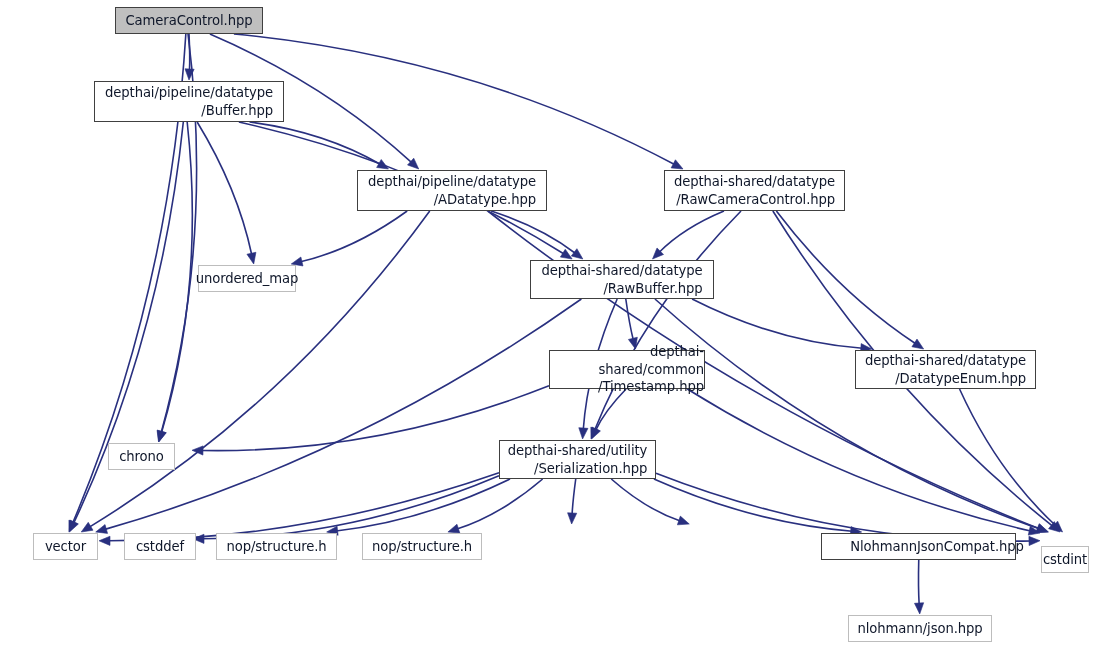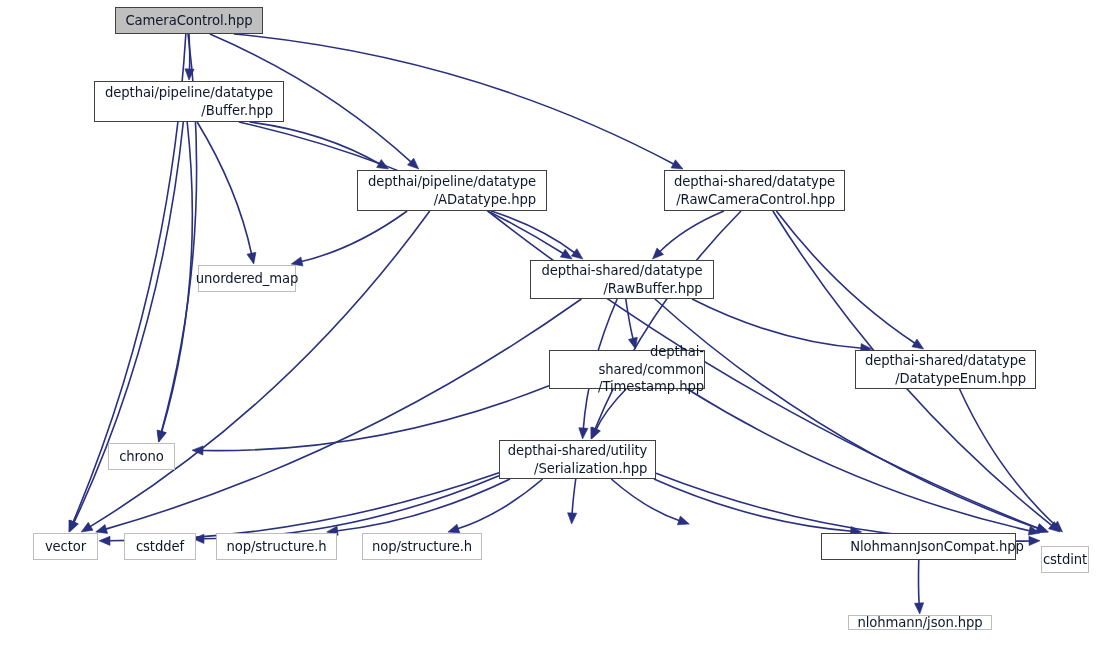--- a/index.html
+++ b/index.html
@@ -150,14 +150,14 @@
 /DatatypeEnum.hpp</div>
     <div class="node extern" style="left: 108px; top: 443px; width: 67px; height: 27px;">chrono</div>
     <div class="node doc" style="left: 499px; top: 440px; width: 157px; height: 39px;">depthai-shared/utility
 /Serialization.hpp</div>
     <div class="node extern" style="left: 33px; top: 533px; width: 65px; height: 27px;">vector</div>
     <div class="node extern" style="left: 124px; top: 533px; width: 72px; height: 27px;">cstddef</div>
     <div class="node extern" style="left: 216px; top: 533px; width: 121px; height: 27px;">nop/structure.h</div>
     <div class="node extern" style="left: 362px; top: 533px; width: 120px; height: 27px;">nop/structure.h</div>
     <div class="node doc" style="left: 821px; top: 533px; width: 195px; height: 27px; padding-left: 37px;">NlohmannJsonCompat.hpp</div>
     <div class="node extern" style="left: 1041px; top: 546px; width: 48px; height: 27px;">cstdint</div>
-    <div class="node extern" style="left: 848px; top: 615px; width: 144px; height: 15px;">nlohmann/json.hpp</div>
+    <div class="node extern" style="left: 848px; top: 615px; width: 144px; height: 27px;">nlohmann/json.hpp</div>
   </div>
 
 </body></html>

